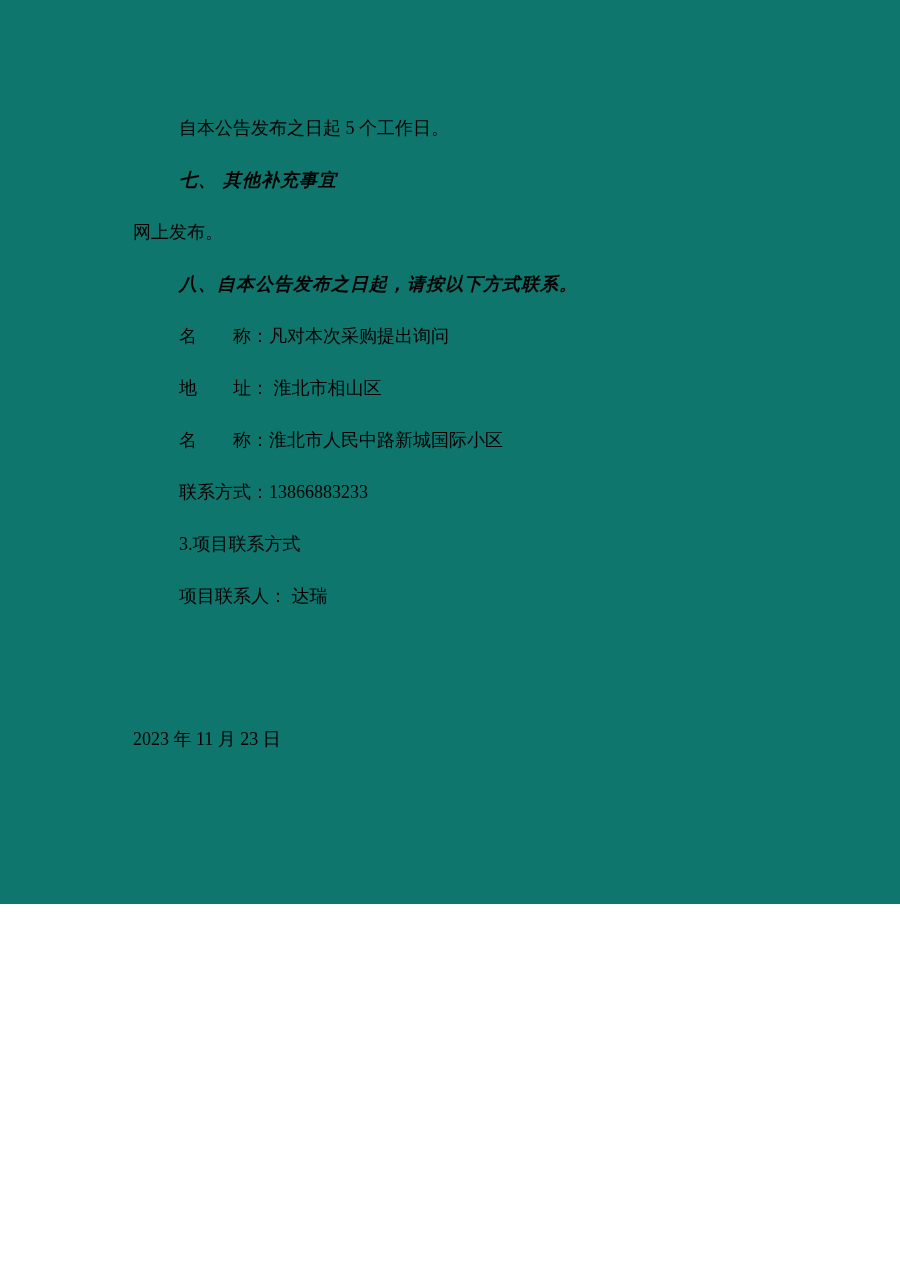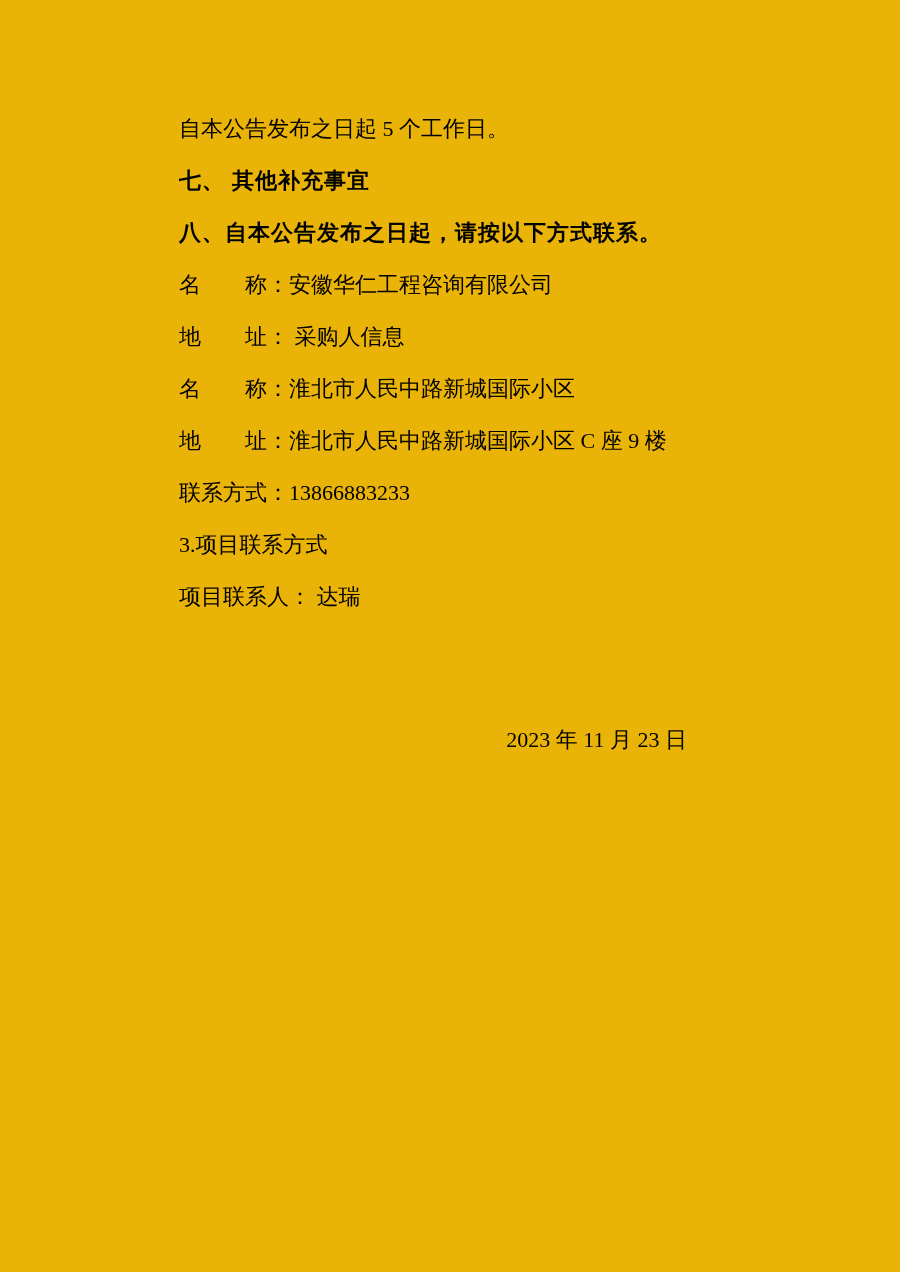--- a/index.html
+++ b/index.html
@@ -3,72 +3,72 @@
 <meta charset="utf-8">
 <style>
   html, body {
     margin: 0;
     padding: 0;
     background: #ffffff;
   }
   .page {
     position: relative;
     width: 900px;
-    height: 1272px;
+    height: 904px;
     margin: 0 auto;
-    background: #eab308;
+    background: #0f766e;
     box-sizing: border-box;
     padding: 107px 133px 0 133px;
     font-family: "Liberation Serif", "DejaVu Serif", serif;
-    font-size: 22px;
+    font-size: 18px;
     color: #000000;
     overflow: hidden;
   }
   .line {
     margin: 0 0 9px 0;
     line-height: 43px;
     white-space: pre-wrap;
   }
   .ind {
     text-indent: 46px;
   }
   .heading {
     font-family: "Liberation Sans", "DejaVu Sans", sans-serif;
     font-weight: bold;
     letter-spacing: 1px;
+    font-style: italic;
   }
   .date-line {
     margin-top: 100px;
-    text-align: right;
     padding-right: 80px;
   }
 </style>
 </head>
 <body>
 
 <div class="page">
 
   <p class="line ind">自本公告发布之日起 5 个工作日。</p>
 
   <p class="line ind heading">七、 其他补充事宜</p>
 
 
+  <p class="line">网上发布。</p>
 
   <p class="line ind heading">八、自本公告发布之日起，请按以下方式联系。</p>
 
 
-  <p class="line ind">名　　称：安徽华仁工程咨询有限公司</p>
+  <p class="line ind">名　　称：凡对本次采购提出询问</p>
 
-  <p class="line ind">地　　址： 采购人信息</p>
+  <p class="line ind">地　　址： 淮北市相山区</p>
 
 
 
   <p class="line ind">名　　称：淮北市人民中路新城国际小区</p>
 
-  <p class="line ind">地　　址：淮北市人民中路新城国际小区 C 座 9 楼</p>
 
   <p class="line ind">联系方式：13866883233</p>
 
   <p class="line ind">3.项目联系方式</p>
 
   <p class="line ind">项目联系人： 达瑞</p>
 
 
   <p class="line date-line">2023 年 11 月 23 日</p>
 

